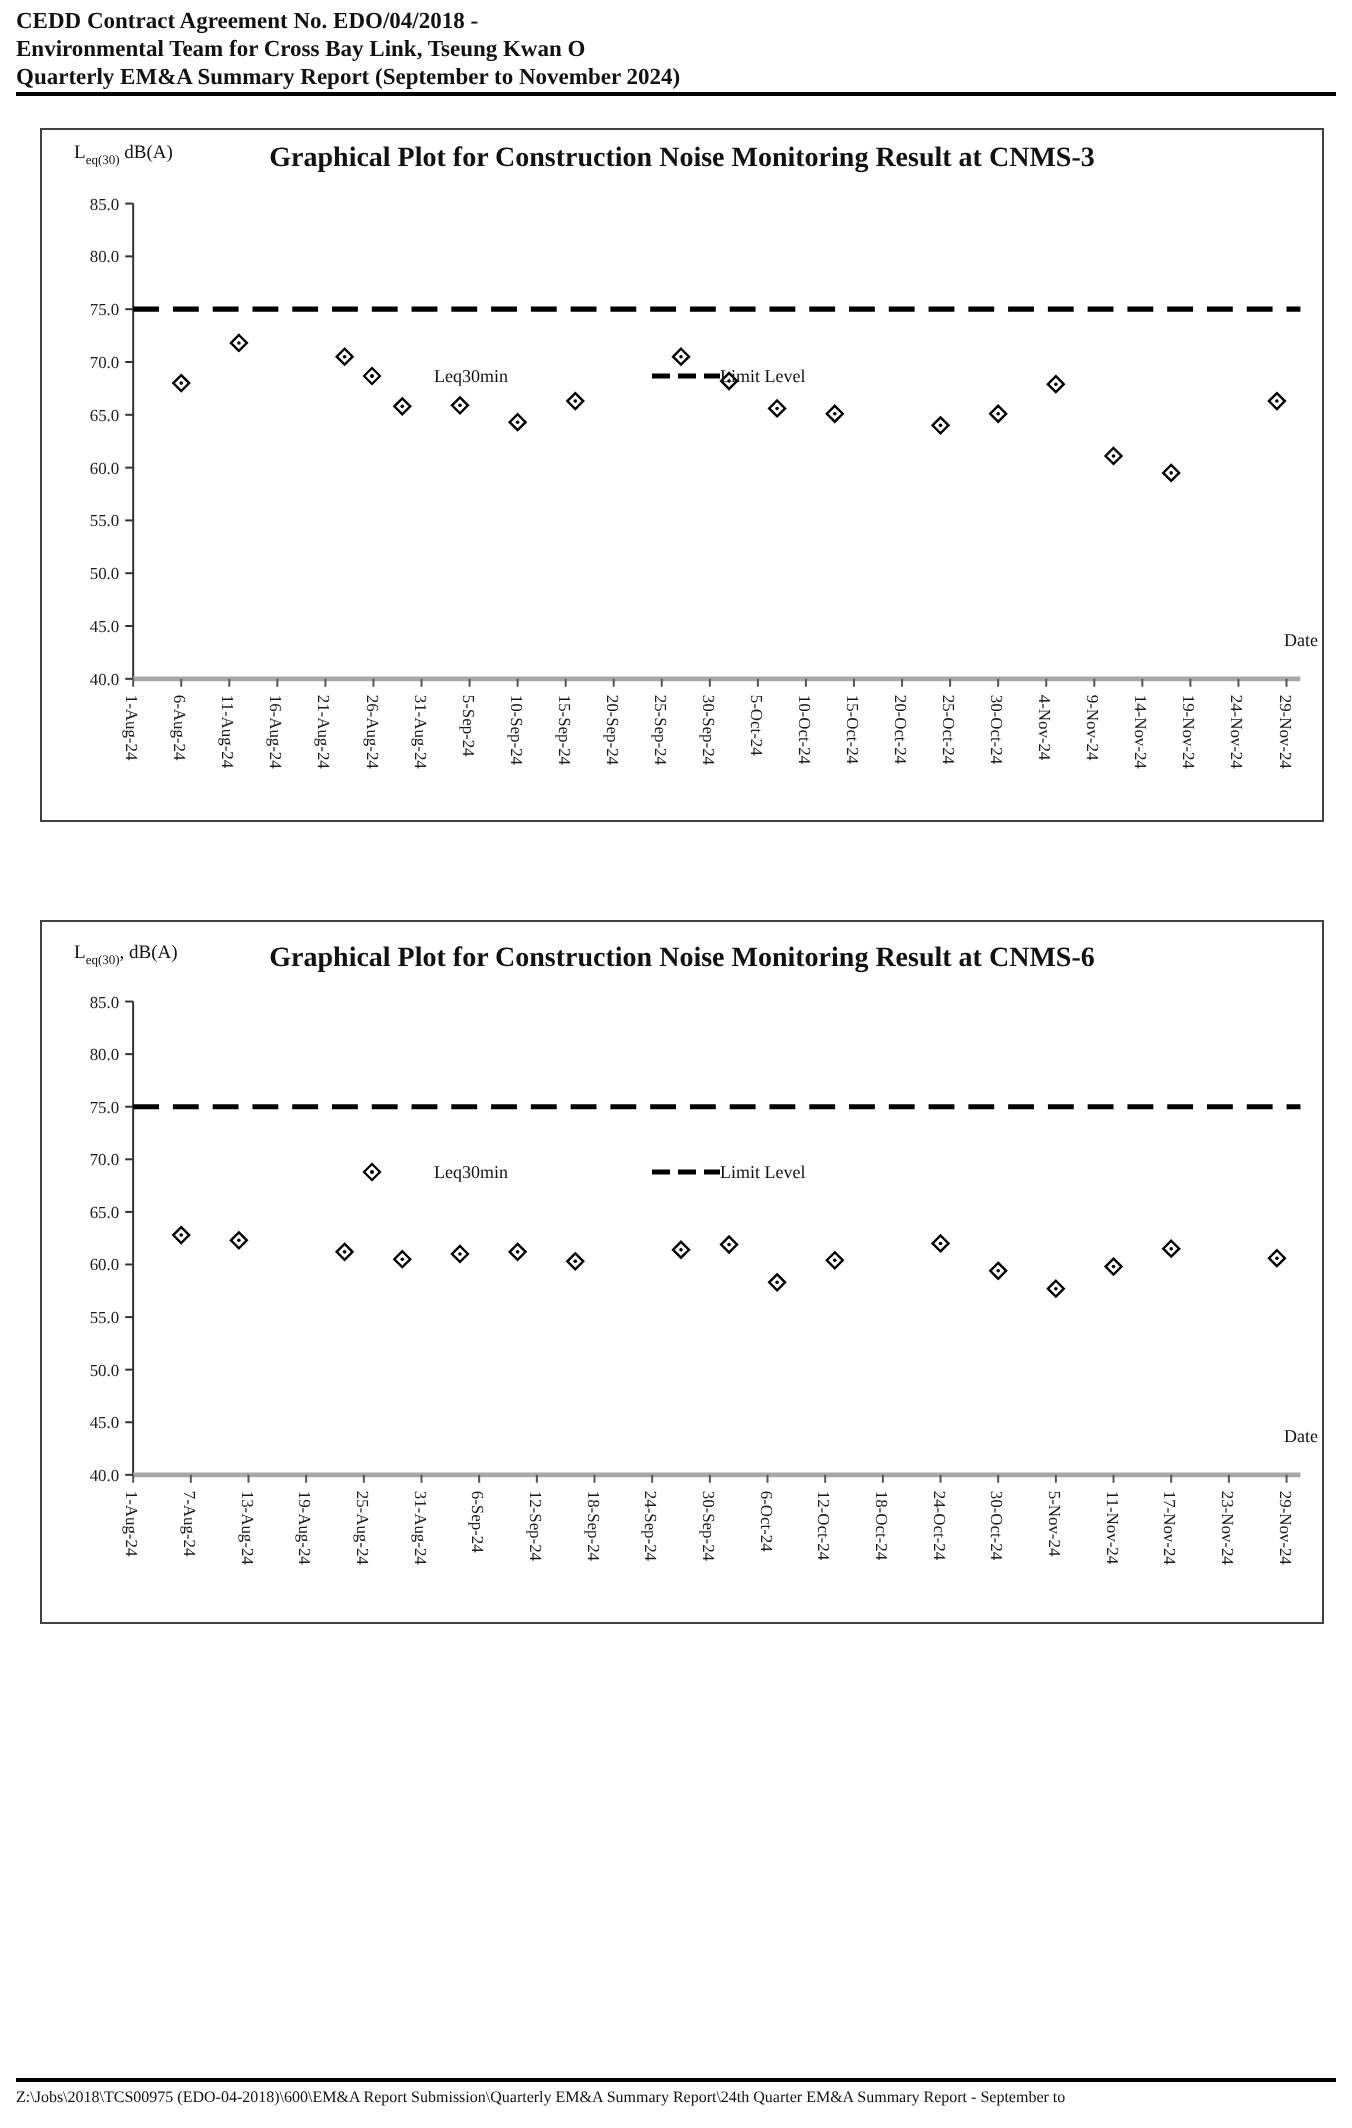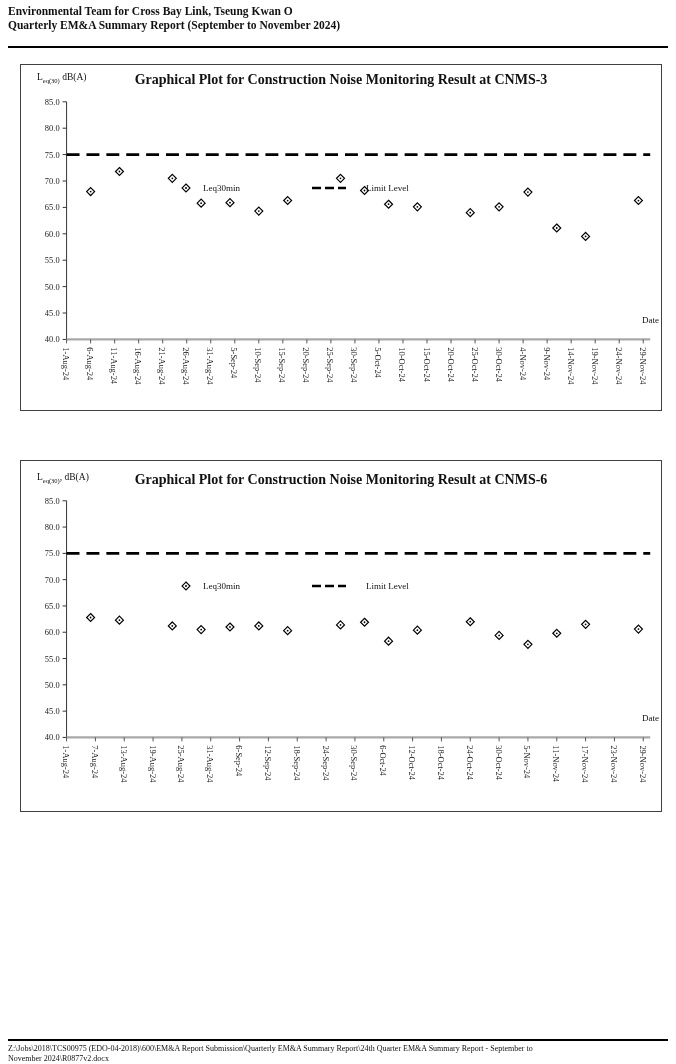--- a/index.html
+++ b/index.html
@@ -22,37 +22,38 @@
   #chart-0 .chart-title{top:7px;}
   #chart-1 .chart-title{top:11px;}
   .y-axis-title{position:absolute;left:16px;font-size:9.5px;white-space:nowrap;}
   #chart-0 .y-axis-title{top:7px;}
   #chart-1 .y-axis-title{top:11px;}
   .y-axis-title sub{font-size:6.5px;}
   .plot-svg{position:absolute;left:0;top:0;width:100%;height:100%;}
   .legend{position:absolute;left:160px;display:flex;align-items:center;font-size:9px;white-space:nowrap;}
   #chart-0 .legend{top:118px;}
   #chart-1 .legend{top:120px;}
-  .legend .lg-label{margin-left:12px;}
+  .legend .lg-label{margin-left:26px;}
   .legend .dash-marker{margin-left:72px;}
-  .legend .lg-label2{margin-left:20px;}
+  .legend .lg-label2{margin-left:0;}
   .date-label{position:absolute;right:2px;font-size:9px;}
   #chart-0 .date-label{top:250px;}
   #chart-1 .date-label{top:252px;}
   
   .footer-rule{position:absolute;left:8px;right:8px;top:1039px;height:2px;background:#000;}
   .footer-text{position:absolute;left:8px;top:1044px;width:662px;font-size:8px;line-height:9.5px;}
 </style>
 </head>
 <body>
 
 <div class="page">
 
   <div class="header">
     <div class="header-lines">
+      <div>CEDD Contract Agreement No. EDO/04/2018 -</div>
       <div>Environmental Team for Cross Bay Link, Tseung Kwan O</div>
       <div>Quarterly EM&amp;A Summary Report (September to November 2024)</div>
     </div>
   </div>
   <div class="header-rule"></div>
 
   <div class="chart-box" id="chart-0">
     <svg class="plot-svg" id="plot-0" style="font-family:'Liberation Serif','DejaVu Serif',serif;" viewBox="0 0 642 347">
         <line x1="45" y1="37" x2="45" y2="276" stroke="#333" stroke-width="1"></line>
         <line x1="45" y1="276" x2="632" y2="276" stroke="#a8a8a8" stroke-width="2.4"></line>
@@ -292,16 +293,15 @@
           <line x1="0" y1="3" x2="34" y2="3" stroke="#000" stroke-width="2.6" stroke-dasharray="9 4"></line>
         </svg>
       <span class="lg-label2">Limit Level</span>
     </div>
     <div class="date-label">Date</div>
   </div>
 
   <div class="footer-rule"></div>
   <div class="footer-text">
     <div>Z:\Jobs\2018\TCS00975 (EDO-04-2018)\600\EM&amp;A Report Submission\Quarterly EM&amp;A Summary Report\24th Quarter EM&amp;A Summary Report - September to</div>
-    <div>November 2024\R0877v2.docx</div>
   </div>
 
 </div>
 
 </body></html>

